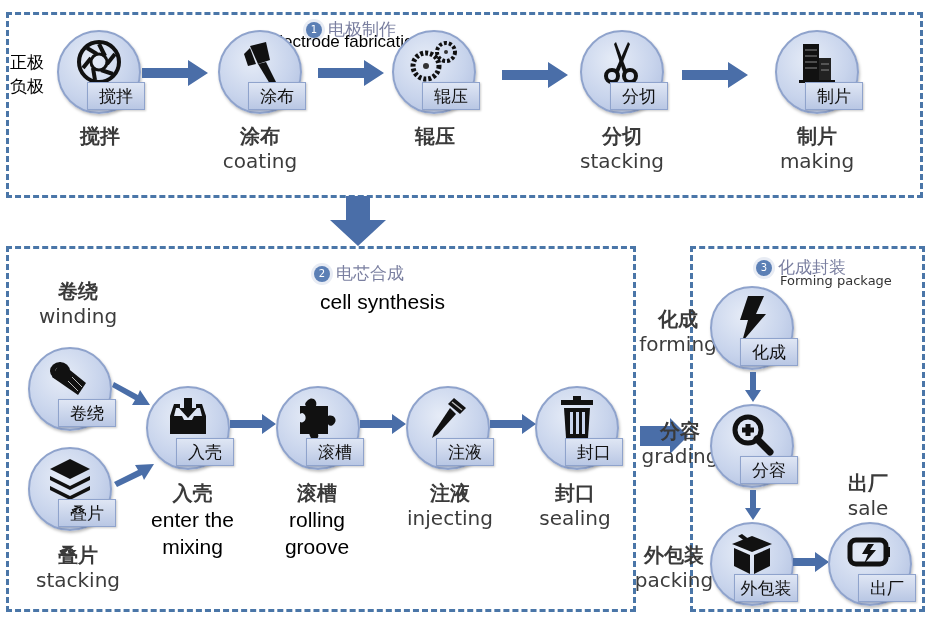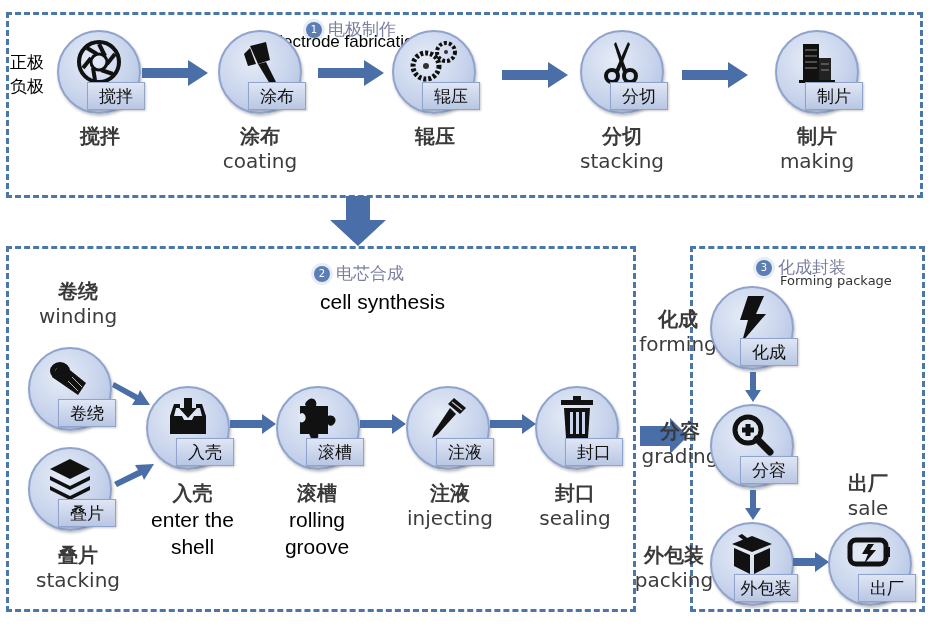--- a/index.html
+++ b/index.html
@@ -198,21 +198,21 @@
   <div class="circle">
       <svg viewBox="0 0 48 48">
         <path d="M6 22 L10 10 H16 V14 H12 L10 22 H18 L20 26 H28 L30 22 H38 L36 14 H32 V10 H38 L42 22 V40 H6 Z" fill="#111"></path>
         <path d="M20 4 H28 V14 H33 L24 24 L15 14 H20 Z" fill="#111"></path>
       </svg>
     </div>
   <div class="tag">入壳</div>
 </div>
 <div class="cap" style="left:135px;top:480px;width:115px;">
   <span class="zh">入壳</span>
-    <span class="en black">enter the shell</span>
+    <span class="en black">enter the mixing</span>
 </div>
 
 <div class="node" style="left:276px;top:386px;">
   <div class="circle">
       <svg viewBox="0 0 48 48">
         <path d="M14 6 C18 2 24 6 22 12 H34 V22 C40 20 44 26 40 30 C36 34 34 30 34 30 V40 H24 C26 46 18 48 16 42 C14 38 18 40 16 40 H6 V28 C10 30 14 24 10 20 C8 18 6 20 6 20 V12 H12 C10 10 12 8 14 6 Z" fill="#111"></path>
       </svg>
     </div>
   <div class="tag">滚槽</div>
 </div>

